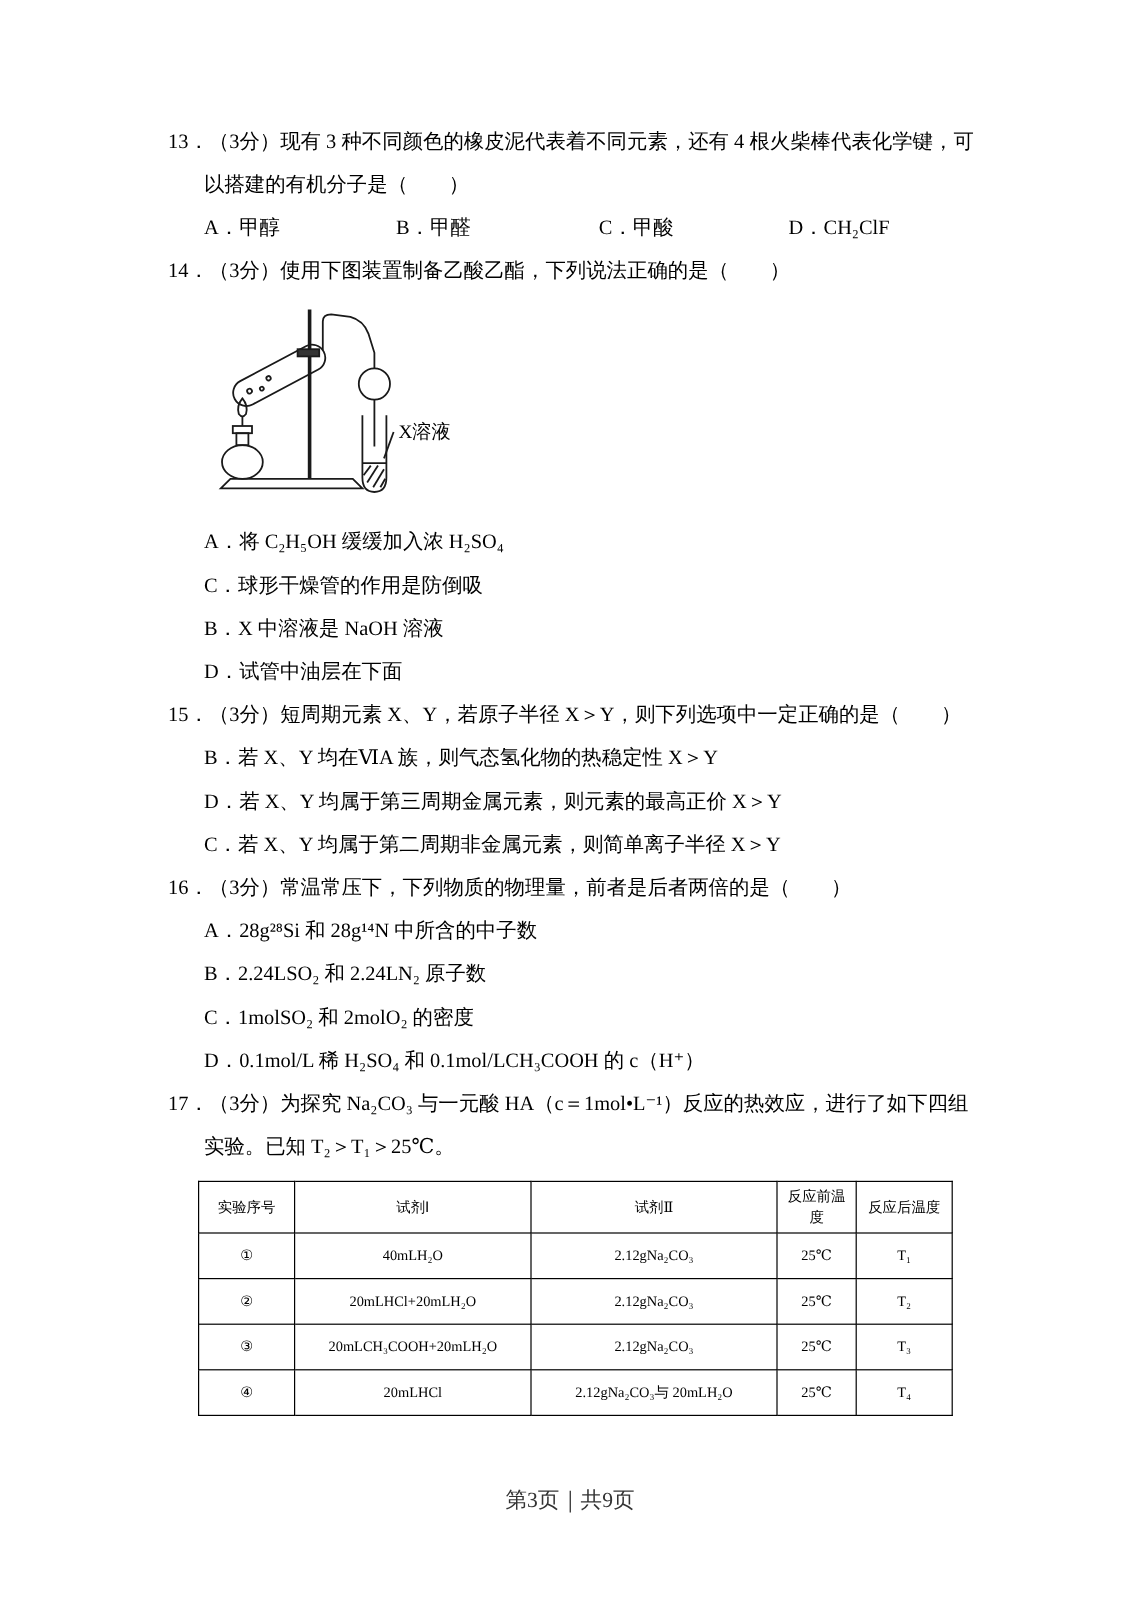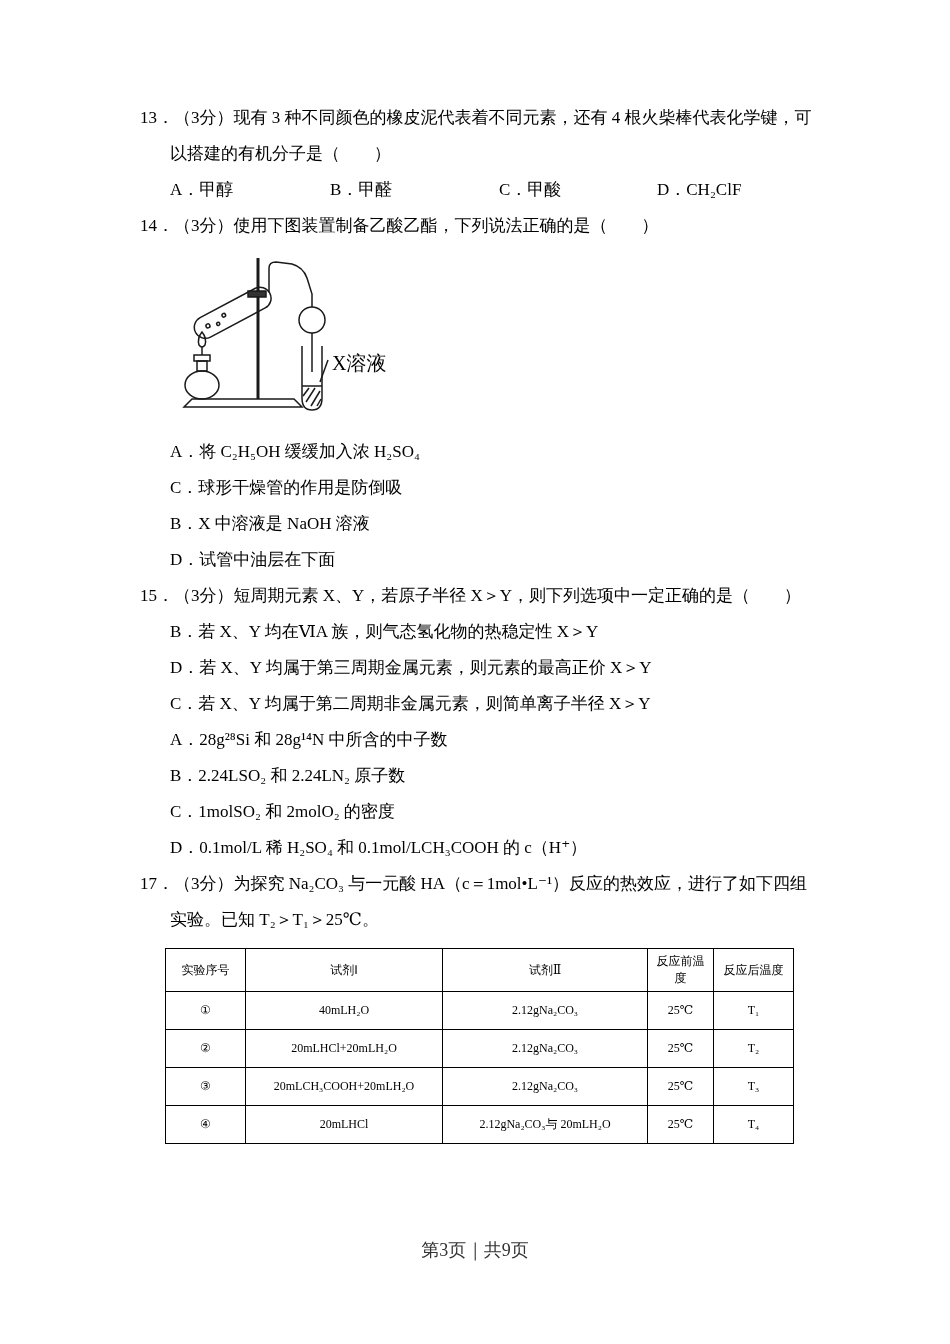--- a/index.html
+++ b/index.html
@@ -11,21 +11,21 @@
   }
   .content { padding:100px 115px 0 140px; }
   .question { }
   .stem { padding-left:30px; text-indent:-30px; line-height:36px; }
   .stem .txt { white-space:pre-wrap; }
   .option { padding-left:30px; line-height:36px; }
   .options-row { padding-left:30px; line-height:36px; display:flex; }
   .options-row .o0 { width:160px; } .options-row .o1 { width:169px; } .options-row .o2 { width:158px; }
   .diagram { position:relative; margin:6px 0 8px 30px; width:240px; height:176px; }
   .diagram svg * { fill:none; stroke:#1a1a1a; stroke-width:1.5; }
-  .diagram-label { position:absolute; left:162px; top:100px; font-size:20px; }
+  .diagram-label { position:absolute; left:162px; top:100px; font-size:16px; }
   table.exp { border-collapse:collapse; margin:10px 0 0 25px; font-size:12px; text-align:center; }
   .exp th, .exp td { border:1px solid #000; font-weight:normal; padding:4px 5px; vertical-align:middle; }
   .exp td { height:38px; }
   .exp .c0 { width:80px; } .exp .c1 { width:197px;font-family:Liberation Serif, serif; } .exp .c2 { width:205px; }
   .exp .c3 { width:66px; } .exp .c4 { width:80px; }
   .footer { position:absolute; left:0; right:0; top:1238px; text-align:center; font-size:18px; color:#333; }
 </style>
 </head>
 <body>
 
@@ -92,20 +92,21 @@
   </div>
 
   <div class="question">
     <p class="stem"><span class="qnum">15．</span><span class="txt">（3分）短周期元素 X、Y，若原子半径 X＞Y，则下列选项中一定正确的是（　　）</span></p>
     <div class="option">B．若 X、Y 均在ⅥA 族，则气态氢化物的热稳定性 X＞Y</div>
     <div class="option">D．若 X、Y 均属于第三周期金属元素，则元素的最高正价 X＞Y</div>
     <div class="option">C．若 X、Y 均属于第二周期非金属元素，则简单离子半径 X＞Y</div>
   </div>
 
   <div class="question">
+    <p class="stem"><span class="qnum">16．</span><span class="txt">（3分）常温常压下，下列物质的物理量，前者是后者两倍的是（　　）</span></p>
     <div class="option">A．28g²⁸Si 和 28g¹⁴N 中所含的中子数</div>
     <div class="option">B．2.24LSO₂ 和 2.24LN₂ 原子数</div>
     <div class="option">C．1molSO₂ 和 2molO₂ 的密度</div>
     <div class="option">D．0.1mol/L 稀 H₂SO₄ 和 0.1mol/LCH₃COOH 的 c（H⁺）</div>
   </div>
 
   <div class="question">
     <p class="stem"><span class="qnum">17．</span><span class="txt">（3分）为探究 Na₂CO₃ 与一元酸 HA（c＝1mol•L⁻¹）反应的热效应，进行了如下四组
 实验。已知 T₂＞T₁＞25℃。</span></p>
 

